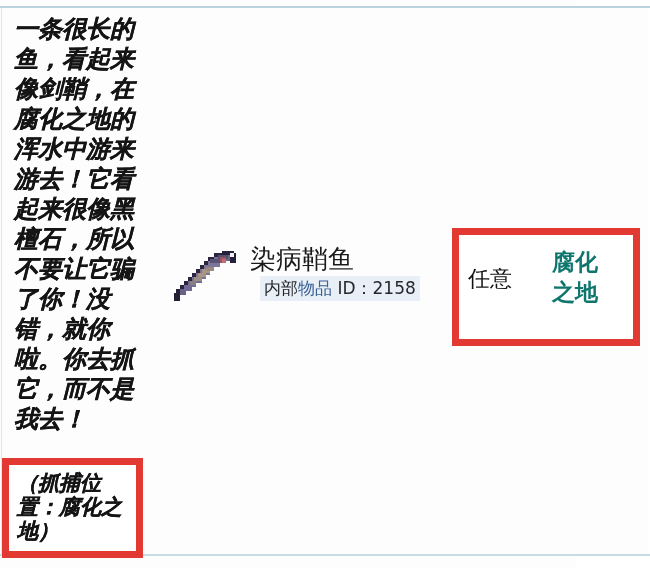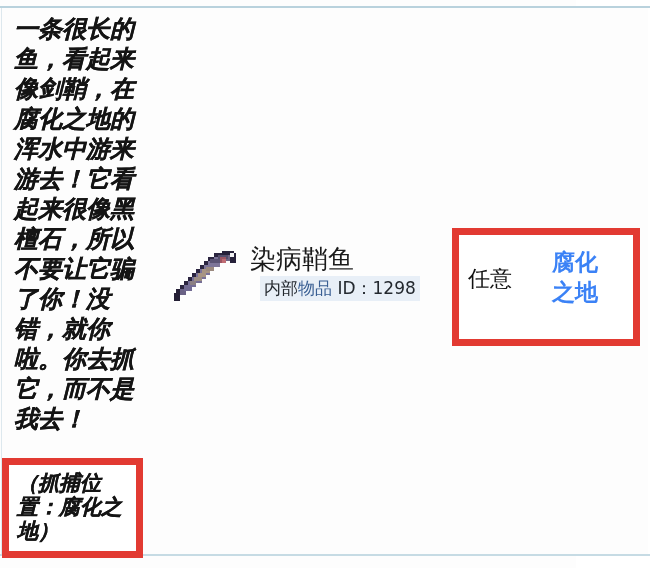--- a/index.html
+++ b/index.html
@@ -157,21 +157,21 @@
     white-space: nowrap;
   }
   .biome-link {
     position: absolute;
     left: 93px;
     top: 12px;
     width: 62px;
     font-family: "DejaVu Sans", "Liberation Sans", sans-serif;
     font-size: 23px;
     line-height: 30px;
-    color: #3b82f6;
+    color: #0f766e;
     font-weight: 600;
     word-break: break-all;
     text-align: left;
   }
 
   .catch-note {
     position: absolute;
     left: 8px;
     top: 6px;
     width: 116px;
@@ -244,21 +244,21 @@
           <rect x="26" y="8" width="2" height="2" fill="#c06c74"></rect>
 
           <rect x="30" y="5" width="2" height="2" fill="#f2f2f4"></rect>
         </g>
       </svg>
     </div>
 
     <div class="item-labels">
       <div class="item-name">染病鞘鱼</div>
       <div class="item-id">
-        <span>内部</span><span class="hl">物品</span><span> ID：1298</span>
+        <span>内部</span><span class="hl">物品</span><span> ID：2158</span>
       </div>
     </div>
   </div>
 
   <div class="redbox redbox-right">
     <div class="rb-inner">
       <div class="any-label">任意</div>
       <div class="biome-link">腐化之地</div>
     </div>
   </div>

